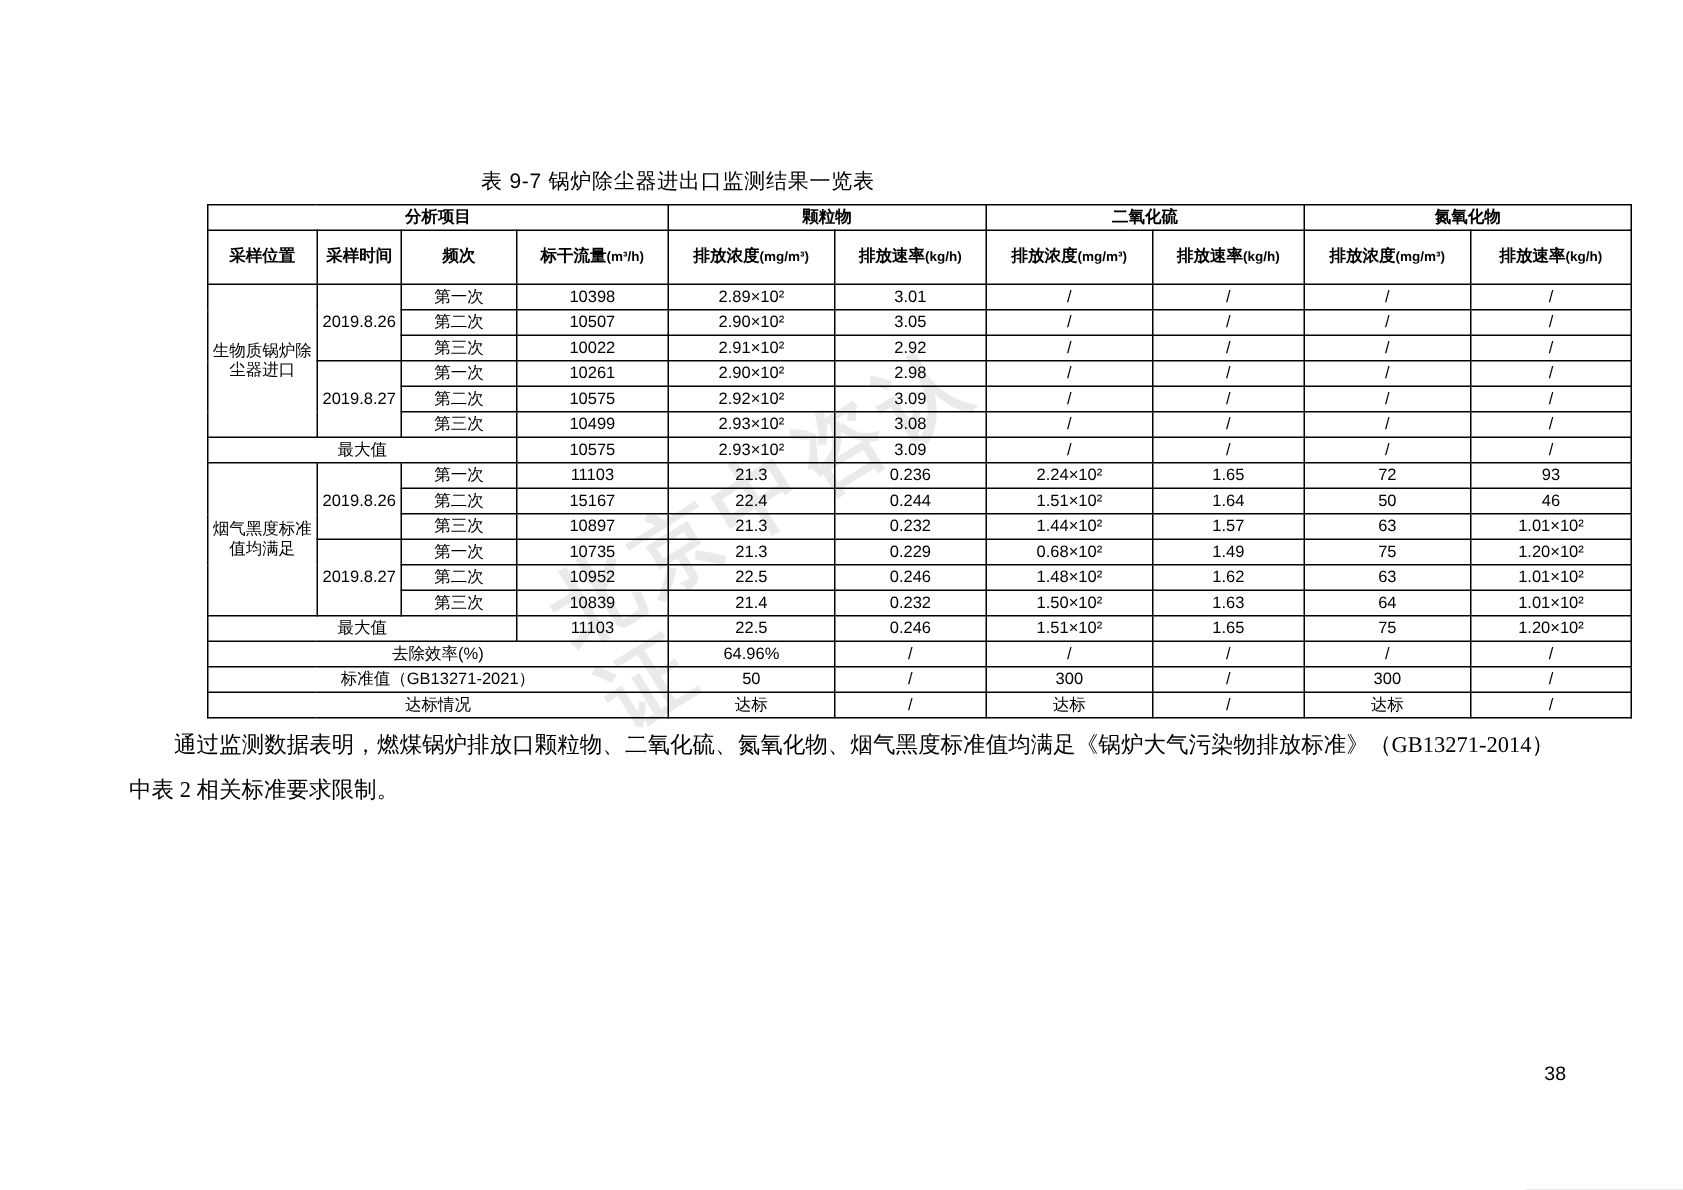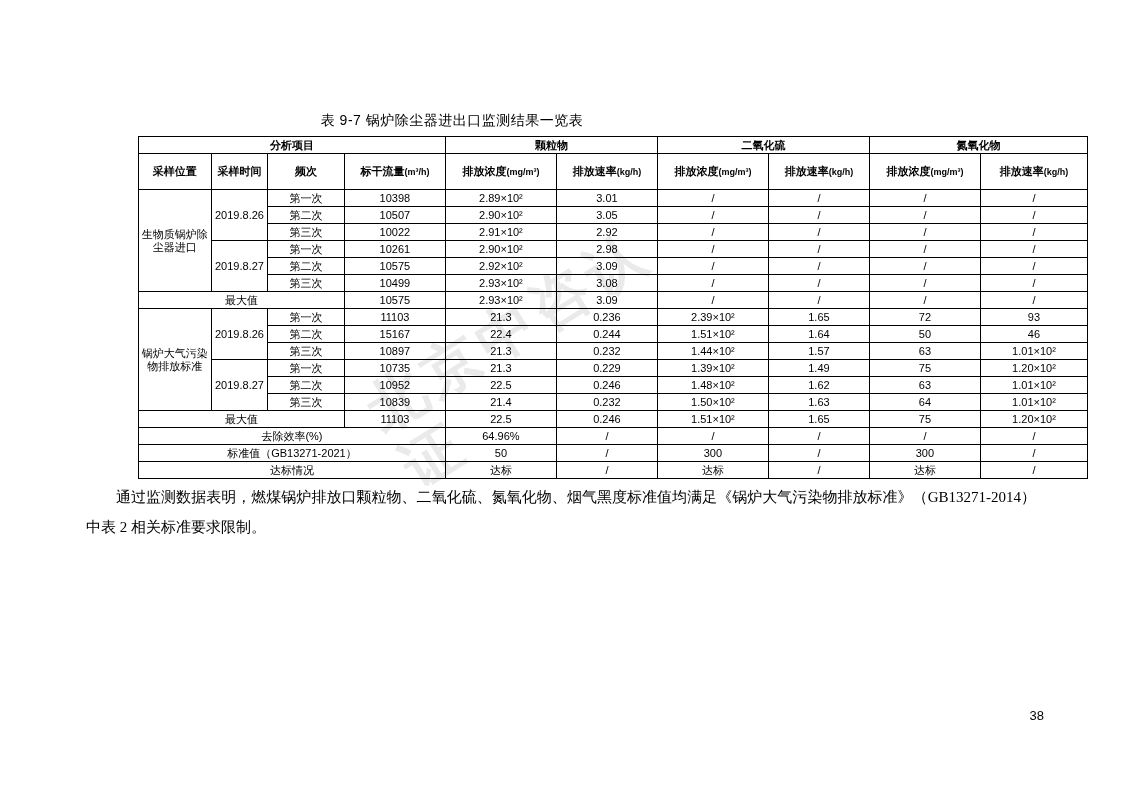--- a/index.html
+++ b/index.html
@@ -206,27 +206,27 @@
         <td>10575</td>
         <td>2.93×10²</td>
         <td>3.09</td>
         <td>/</td>
         <td>/</td>
         <td>/</td>
         <td>/</td>
       </tr>
 
       <tr>
-        <td rowspan="6" class="pos-cell">锅炉大气污染物排放标准</td>
+        <td rowspan="6" class="pos-cell">烟气黑度标准值均满足</td>
         <td rowspan="3" class="date-cell">2019.8.26</td>
         <td>第一次</td>
         <td>11103</td>
         <td>21.3</td>
         <td>0.236</td>
-        <td>2.39×10²</td>
+        <td>2.24×10²</td>
         <td>1.65</td>
         <td>72</td>
         <td>93</td>
       </tr>
       <tr>
         <td>第二次</td>
         <td>15167</td>
         <td>22.4</td>
         <td>0.244</td>
         <td>1.51×10²</td>
@@ -243,21 +243,21 @@
         <td>1.57</td>
         <td>63</td>
         <td>1.01×10²</td>
       </tr>
       <tr>
         <td rowspan="3" class="date-cell">2019.8.27</td>
         <td>第一次</td>
         <td>10735</td>
         <td>21.3</td>
         <td>0.229</td>
-        <td>1.39×10²</td>
+        <td>0.68×10²</td>
         <td>1.49</td>
         <td>75</td>
         <td>1.20×10²</td>
       </tr>
       <tr>
         <td>第二次</td>
         <td>10952</td>
         <td>22.5</td>
         <td>0.246</td>
         <td>1.48×10²</td>

